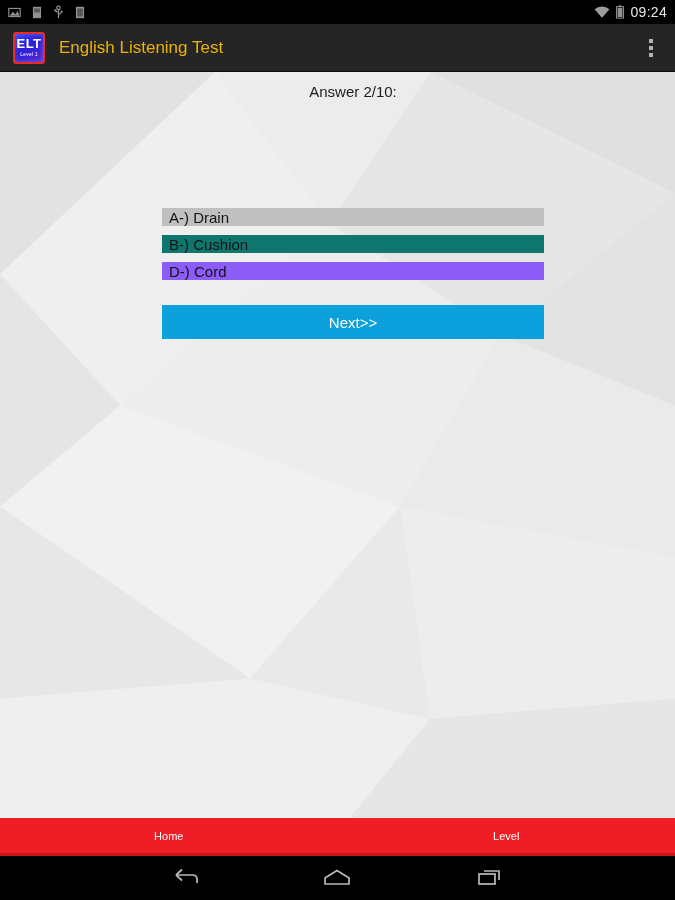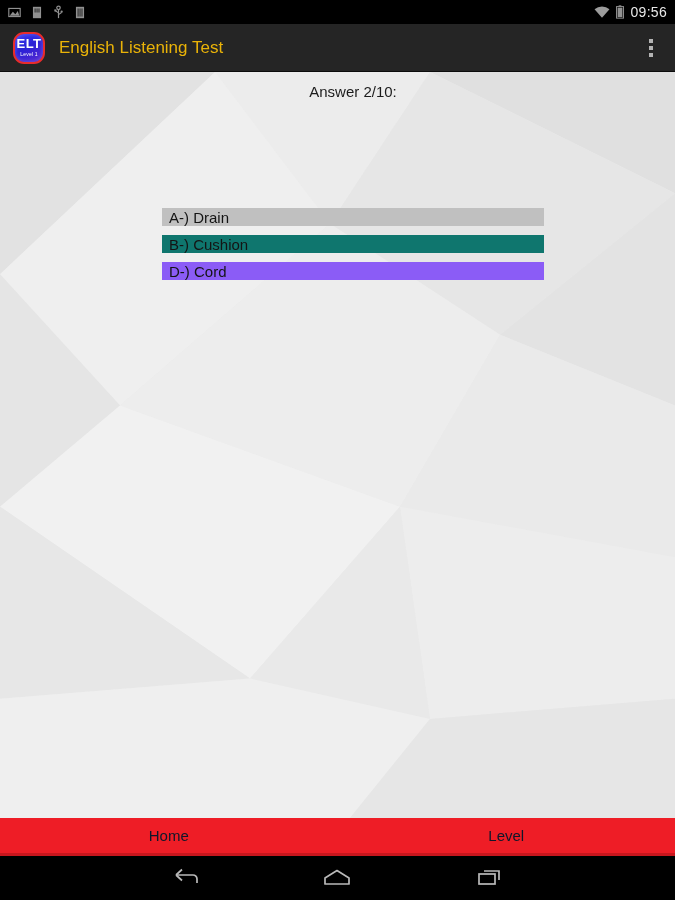--- a/index.html
+++ b/index.html
@@ -40,21 +40,21 @@
     background:#252525;
     border-bottom:1px solid #0c0c0c;
     display:flex; align-items:center;
     padding:0 10px 0 13px;
     flex:0 0 auto;
     position:relative;
   }
   .app-logo {
     width:32px; height:32px;
     border:2px solid #e82c2c;
-    border-radius:11px;
+    border-radius:3px;
     background:linear-gradient(150deg,#3a3df0 0%,#2a20d6 45%,#5a2ad0 100%);
     display:flex; flex-direction:column;
     align-items:center; justify-content:center;
     flex:0 0 auto;
     box-shadow:inset 0 0 4px rgba(255,255,255,.25);
   }
   .app-logo .elt {
     color:#fff; font-weight:bold; font-size:13px;
     line-height:12px; letter-spacing:.4px;
   }
@@ -134,22 +134,22 @@
   .bottomnav {
     height:38px;
     background:#ee1d26;
     border-bottom:3px solid #c8161d;
     display:flex; align-items:center;
     flex:0 0 auto;
   }
   .bottomnav .navitem {
     flex:1 1 0;
     text-align:center;
-    color:#0f172a;
-    font-size:15px;
+    color:#ffffff;
+    font-size:11px;
     cursor:pointer;
   }
 
   
   .sysnav {
     height:44px; background:#000;
     display:flex; align-items:center; justify-content:space-around;
     padding:0 110px;
     flex:0 0 auto;
   }
@@ -192,21 +192,21 @@
     </div>
     <div class="status-right">
       <svg class="sicon" width="16" height="13" viewBox="0 0 18 14">
         <path d="M9 13 L0.6 3.4 A12.5 12.5 0 0 1 17.4 3.4 Z" fill="#d8d8d8"></path>
       </svg>
       <svg class="sicon" width="8" height="14" viewBox="0 0 9 15">
         <rect x="3" y="0" width="3" height="1.4" fill="#c9c9c9"></rect>
         <rect x="0.6" y="1.4" width="7.8" height="13" fill="none" stroke="#c9c9c9" stroke-width="1.1"></rect>
         <rect x="1.8" y="2.6" width="5.4" height="10.6" fill="#c9c9c9"></rect>
       </svg>
-      <span class="clock">09:56</span>
+      <span class="clock">09:24</span>
     </div>
   </div>
 
   <div class="actionbar">
     <div class="app-logo">
       <span class="elt">ELT</span>
       <span class="lvl">Level 1</span>
     </div>
     <div class="app-title">English Listening Test</div>
     <div class="overflow">
@@ -245,20 +245,21 @@
           <span>A-) Drain</span>
         </div>
         <div class="option wrong">
           <span>B-) Cushion</span>
         </div>
         <div class="option correct">
           <span>D-) Cord</span>
         </div>
       </div>
 
+      <button class="next-btn">Next&gt;&gt;</button>
     </div>
   </div>
 
   <div class="bottomnav">
     <div class="navitem">Home</div>
     <div class="navitem">Level</div>
   </div>
 
   <div class="sysnav">
     <div class="navbtn">

